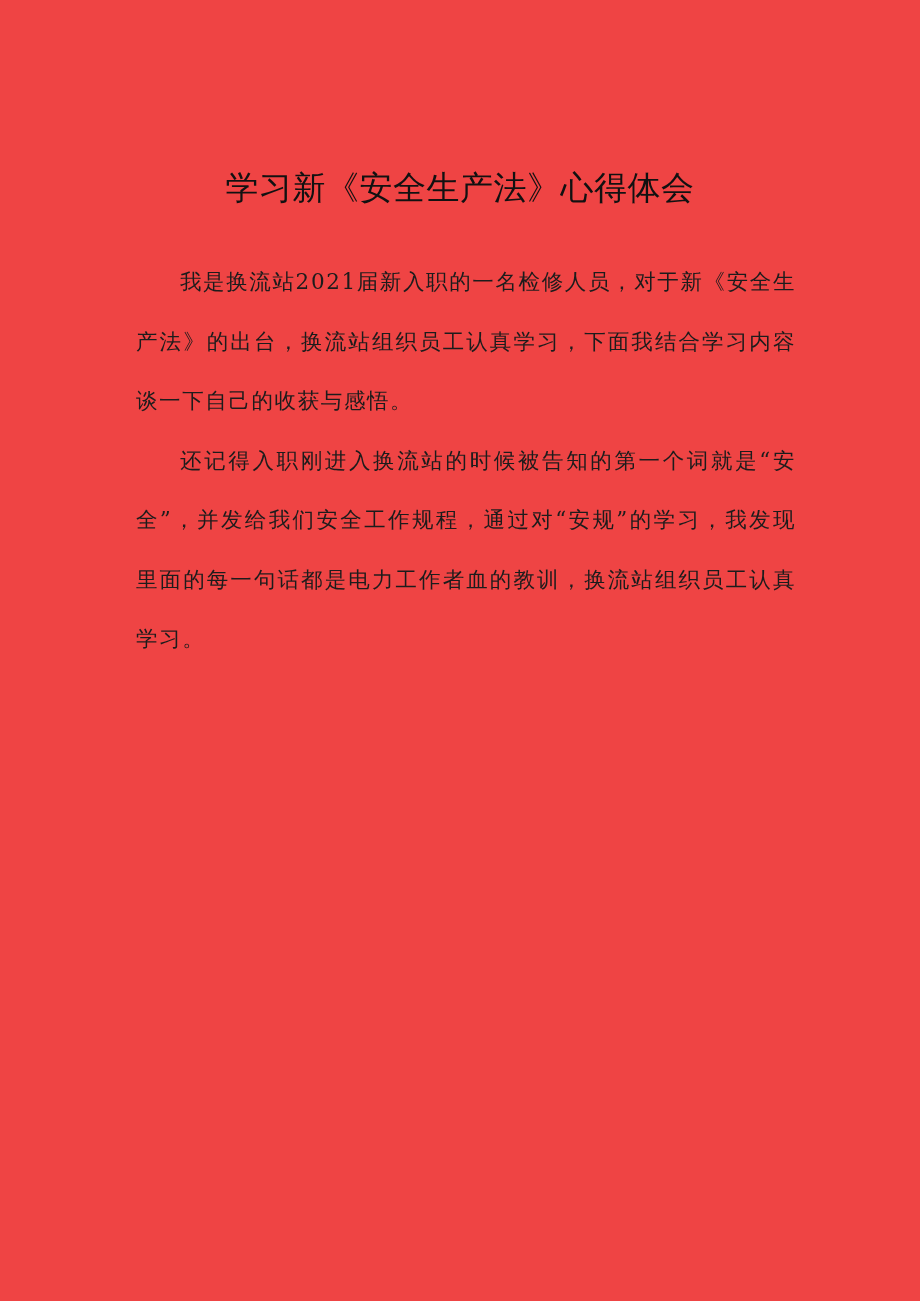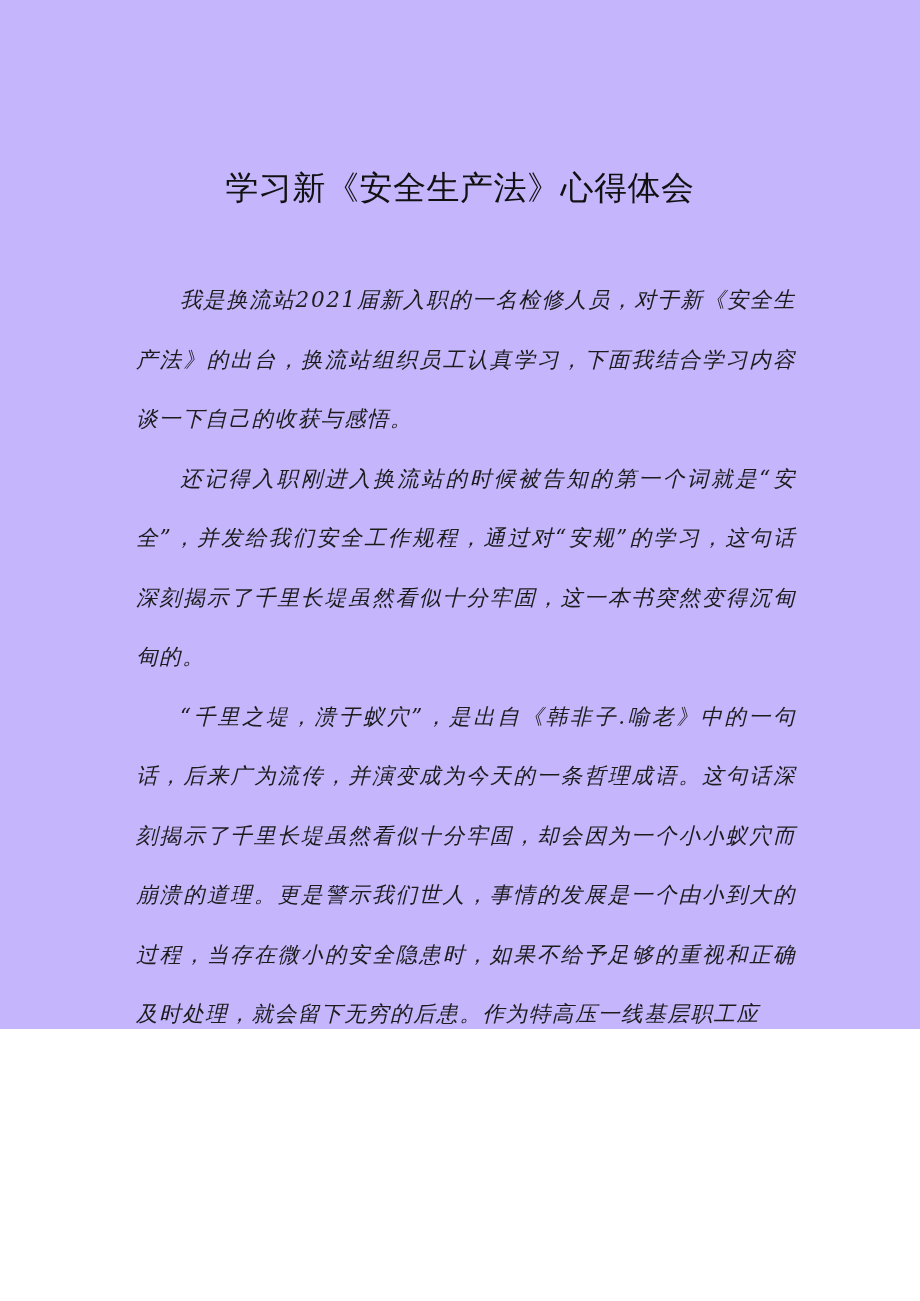--- a/index.html
+++ b/index.html
@@ -12,56 +12,54 @@
       height: 1301px;
       position: relative;
       overflow: hidden;
       font-family: "DejaVu Serif", "Liberation Serif", serif;
       color: #1a1a1a;
     }
     .page {
       position: absolute;
       left: 0; top: 0;
       width: 920px;
-      height: 1029px;
-      background: #c4b5fd;
+      height: 1301px;
+      background: #ef4444;
     }
     .title {
       position: absolute;
       top: 166px;
       left: 0;
       width: 920px;
       text-align: center;
       font-family: "DejaVu Sans", "Liberation Sans", sans-serif;
       font-size: 33px;
       line-height: 44px;
       color: #111111;
       letter-spacing: 0.5px;
     }
     .body {
       position: absolute;
-      top: 270px;
+      top: 252px;
       left: 136px;
       width: 660px;
-      font-style: italic;
     }
     .para {
       margin: 0 0 0 0;
       font-size: 21.5px;
       line-height: 59.5px;
       text-indent: 44px;
       text-align: justify;
       letter-spacing: 1.6px;
       color: #1c1c1c;
       word-break: break-all;
     }
   </style>
 </head>
 <body>
 
 <div class="page">
   <div class="title">学习新《安全生产法》心得体会</div>
   <div class="body">
     <p class="para">我是换流站2021届新入职的一名检修人员，对于新《安全生产法》的出台，换流站组织员工认真学习，下面我结合学习内容谈一下自己的收获与感悟。</p>
-    <p class="para">还记得入职刚进入换流站的时候被告知的第一个词就是“安全”，并发给我们安全工作规程，通过对“安规”的学习，这句话深刻揭示了千里长堤虽然看似十分牢固，这一本书突然变得沉甸甸的。</p>
-    <p class="para">“千里之堤，溃于蚁穴”，是出自《韩非子.喻老》中的一句话，后来广为流传，并演变成为今天的一条哲理成语。这句话深刻揭示了千里长堤虽然看似十分牢固，却会因为一个小小蚁穴而崩溃的道理。更是警示我们世人，事情的发展是一个由小到大的过程，当存在微小的安全隐患时，如果不给予足够的重视和正确及时处理，就会留下无穷的后患。作为特高压一线基层职工应</p>
+    <p class="para">还记得入职刚进入换流站的时候被告知的第一个词就是“安全”，并发给我们安全工作规程，通过对“安规”的学习，我发现里面的每一句话都是电力工作者血的教训，换流站组织员工认真学习。</p>
   </div>
 </div>
 
 </body></html>

